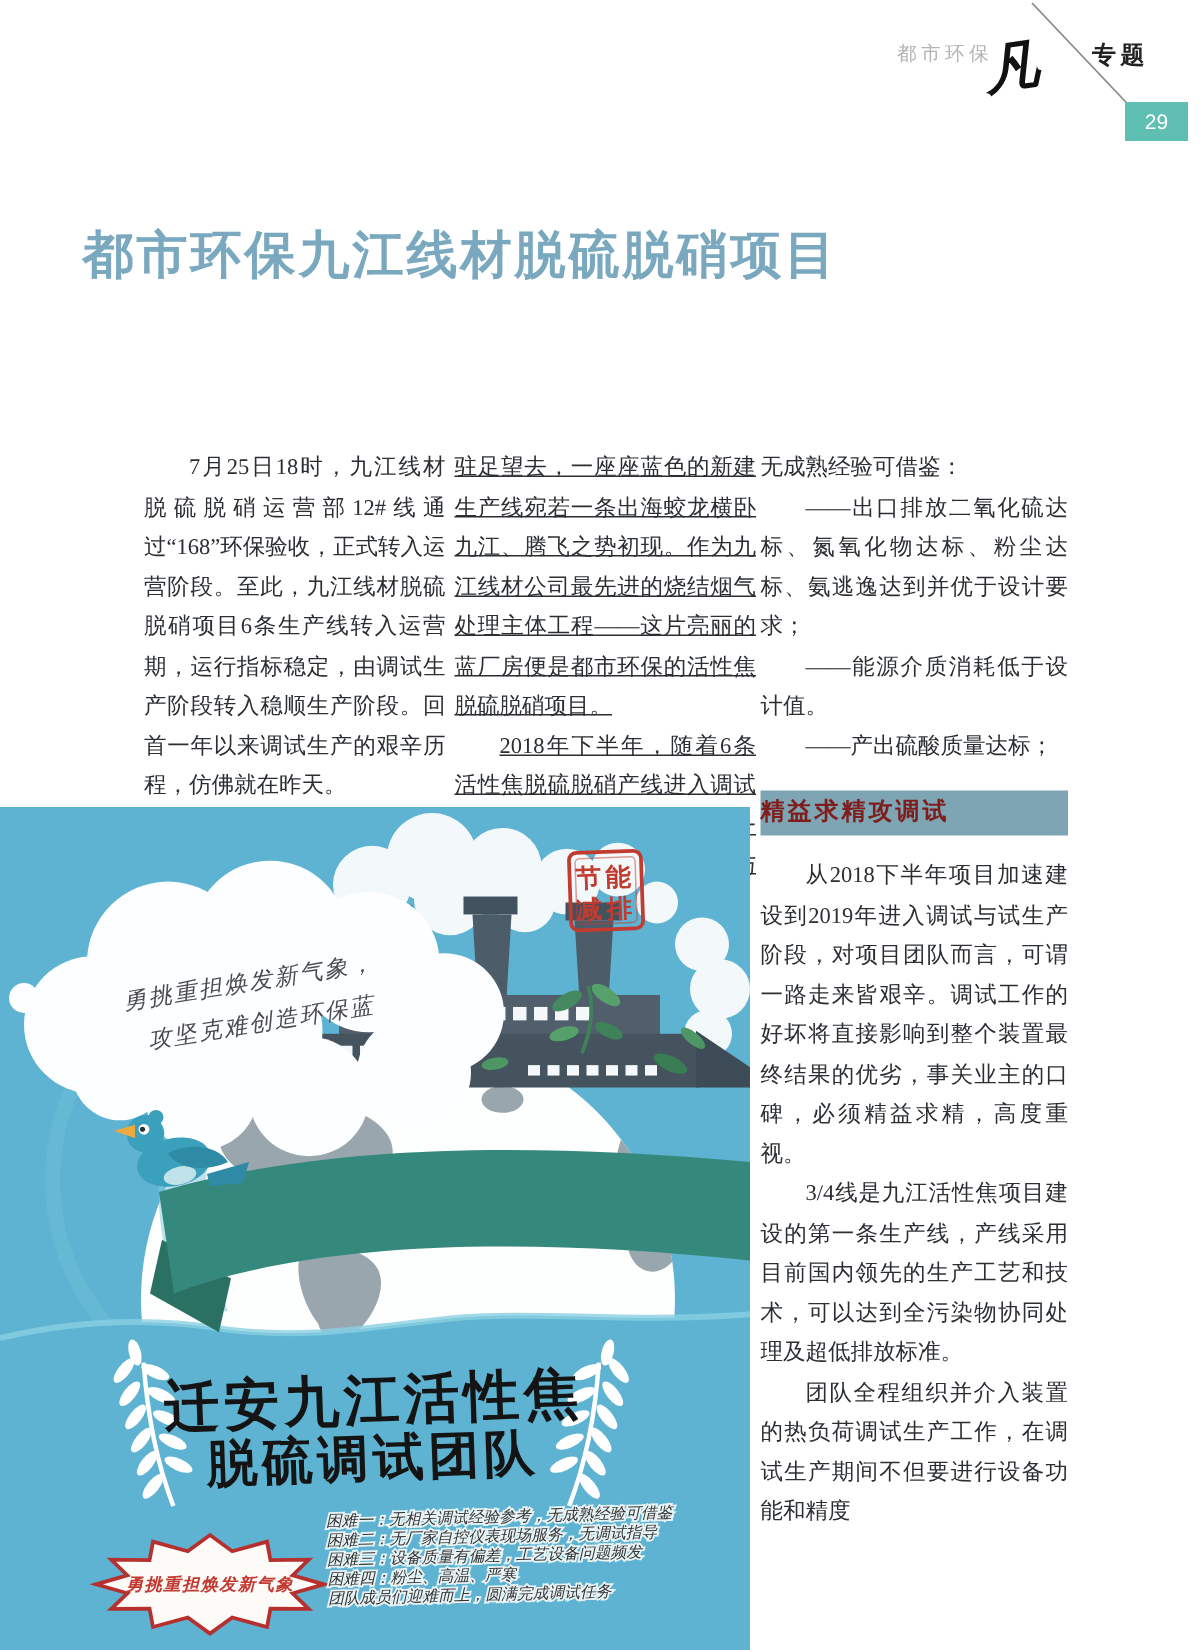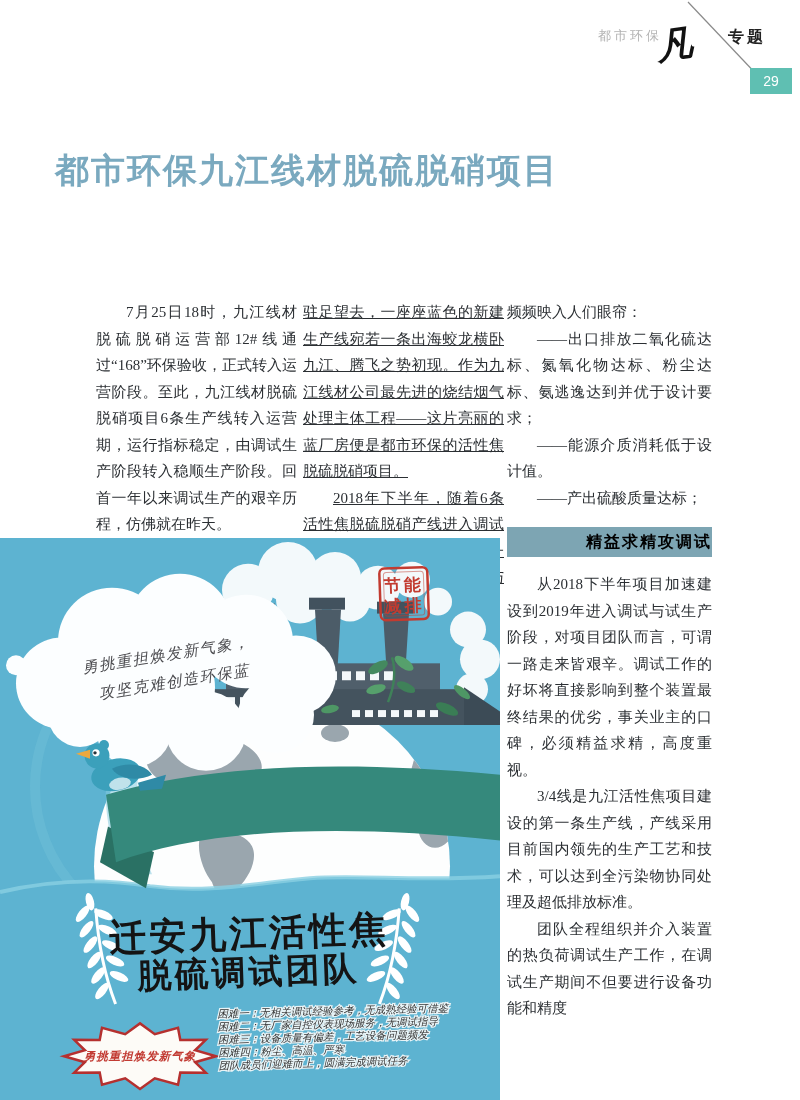--- a/index.html
+++ b/index.html
@@ -12,23 +12,23 @@
          color:#7aa9bf;font-family:"Liberation Sans","DejaVu Sans",sans-serif;
          font-weight:bold;font-size:34px;line-height:48px;letter-spacing:2px;}
   
   .col{position:absolute;top:272px;width:201px;font-size:15px;line-height:26.5px;
        color:#2b2f33;text-align:justify;text-justify:inter-ideograph;margin-top:27px;}
   .col p{margin:0;}
   .col p.ind{text-indent:2em;}
   #col1{left:96px;}
   #col2{left:303px;text-decoration:underline;}
   #col3{left:507px;width:205px;}
-  .sec-head{margin:16px 0 14px 0;background:#7da5b3;color:#000000;
+  .sec-head{margin:16px 0 14px 0;background:#7da5b3;color:#7f1d1d;
             font-family:"Liberation Sans","DejaVu Sans",sans-serif;font-weight:bold;
-            font-size:16px;text-align:right;line-height:30px;letter-spacing:2px;}
+            font-size:16px;text-align:left;line-height:30px;letter-spacing:2px;}
   
   .illu{position:absolute;left:0;top:538px;width:500px;height:562px;}
   .hand{font-family:"DejaVu Sans","Liberation Sans",sans-serif;font-style:italic;}
   .calli{font-family:"DejaVu Serif","Liberation Serif",serif;font-weight:bold;}
 </style>
 </head>
 <body>
 
 <div class="page">
 
@@ -49,21 +49,21 @@
     <p class="ind">7月25日18时，九江线材脱硫脱硝运营部12#线通过“168”环保验收，正式转入运营阶段。至此，九江线材脱硫脱硝项目6条生产线转入运营期，运行指标稳定，由调试生产阶段转入稳顺生产阶段。回首一年以来调试生产的艰辛历程，仿佛就在昨天。</p>
     <p class="ind">去年12月，寒冬，河北唐山滴水成冰。登上壮阔的脱硫脱硝塔，</p>
   </div>
 
   <div class="col" id="col2">
     <p>驻足望去，一座座蓝色的新建生产线宛若一条出海蛟龙横卧九江、腾飞之势初现。作为九江线材公司最先进的烧结烟气处理主体工程——这片亮丽的蓝厂房便是都市环保的活性焦脱硫脱硝项目。</p>
     <p class="ind">2018年下半年，随着6条活性焦脱硫脱硝产线进入调试与试生产“并轨运行”模式，一个个凝聚着全体建设者心血与智慧的战果</p>
   </div>
 
   <div class="col" id="col3">
-    <p>频频映入人们眼帘：</p>
+    <p>无成熟经验可借鉴：</p>
     <p class="ind">——出口排放二氧化硫达标、氮氧化物达标、粉尘达标、氨逃逸达到并优于设计要求；</p>
     <p class="ind">——能源介质消耗低于设计值。</p>
     <p class="ind">——产出硫酸质量达标；</p>
     <div class="sec-head">精益求精攻调试</div>
     <p class="ind">从2018下半年项目加速建设到2019年进入调试与试生产阶段，对项目团队而言，可谓一路走来皆艰辛。调试工作的好坏将直接影响到整个装置最终结果的优劣，事关业主的口碑，必须精益求精，高度重视。</p>
     <p class="ind">3/4线是九江活性焦项目建设的第一条生产线，产线采用目前国内领先的生产工艺和技术，可以达到全污染物协同处理及超低排放标准。</p>
     <p class="ind">团队全程组织并介入装置的热负荷调试生产工作，在调试生产期间不但要进行设备功能和精度</p>
   </div>
 
   <svg class="illu" viewBox="0 0 500 565" preserveAspectRatio="none">

